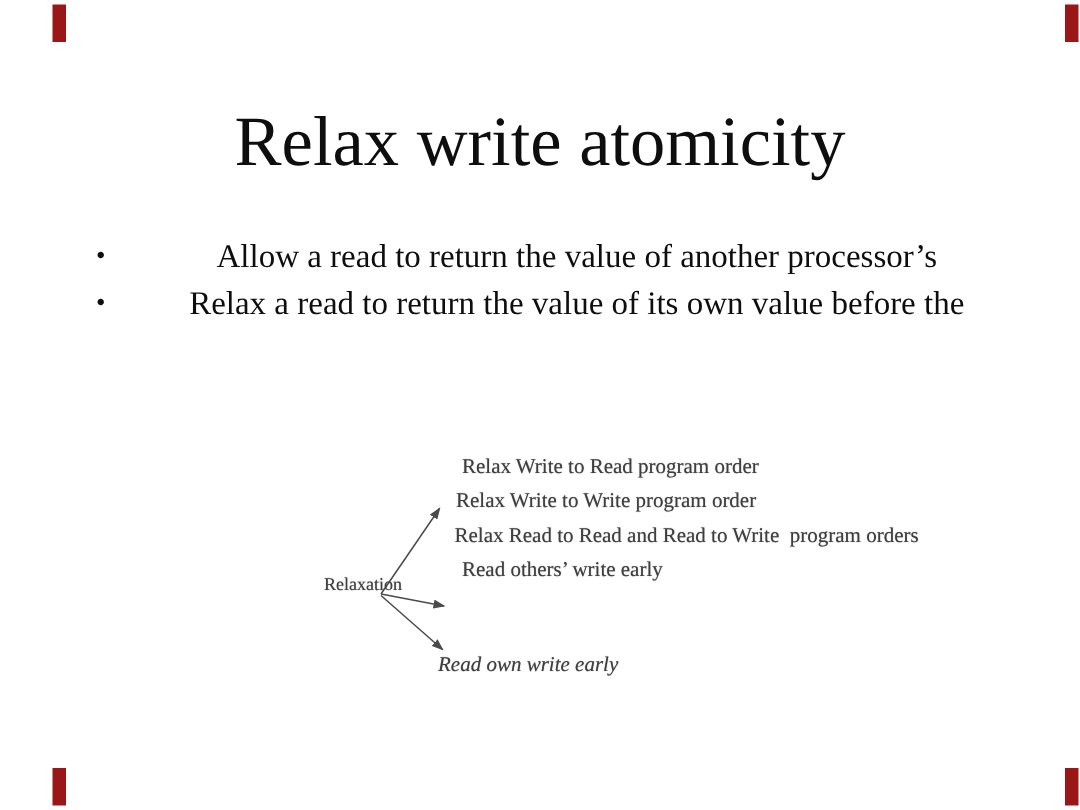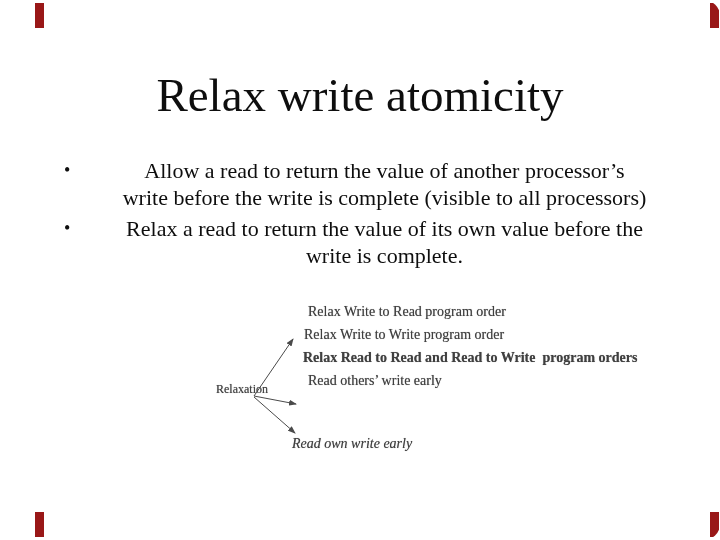--- a/index.html
+++ b/index.html
@@ -10,21 +10,21 @@
     --corner-mark:#991717;
   }
   html,body{margin:0;padding:0;}
   body{
     width:720px;height:540px;
     background:var(--background);
     font-family:"Liberation Serif","DejaVu Serif",serif;
   }
   .slide{
     position:relative;width:720px;height:540px;
-    background:var(--background);overflow:hidden;border-radius:16px;
+    background:var(--background);overflow:hidden;
   }
   .corner-mark{
     position:absolute;width:9px;height:25px;
     background:var(--corner-mark);
   }
   .cm-tl{left:35px;top:3px;}
   .cm-tr{left:710px;top:3px;}
   .cm-bl{left:35px;top:512px;}
   .cm-br{left:710px;top:512px;}
   .title{
@@ -49,46 +49,44 @@
   .flabel{
     position:absolute;
     font-size:14px;line-height:12px;
     color:var(--figure-text);
     white-space:pre;
     text-shadow:0 0 0.7px rgba(70,70,70,0.65);
   }
   .f-root{left:193px;top:383px;font-size:12px;margin-left:23px;}
   .f-b0{left:308px;top:306px;}
   .f-b1{left:304px;top:329px;text-align:right;}
-  .f-b2{left:303px;top:352px;font-weight:bold;}
+  .f-b2{left:303px;top:352px;}
   .f-b3{left:308px;top:375px;}
   .f-b4{left:292px;top:438px;font-style:italic;}
 </style>
 </head>
 <body>
 
 <div class="slide">
 
   <div class="corner-mark cm-tl"></div>
   <div class="corner-mark cm-tr"></div>
   <div class="corner-mark cm-bl"></div>
   <div class="corner-mark cm-br"></div>
 
   <h1 class="title">Relax write atomicity</h1>
 
   <ul class="bullets">
     <li class="bullet-item">
       <span class="bullet-dot">•</span>
       <span class="bullet-line">Allow a read to return the value of another processor’s</span>
-      <span class="bullet-line">write before the write is complete (visible to all processors)</span>
     </li>
     <li class="bullet-item">
       <span class="bullet-dot">•</span>
       <span class="bullet-line">Relax a read to return the value of its own value before the</span>
-      <span class="bullet-line">write is complete.</span>
     </li>
   </ul>
 
   <div class="figure">
     <svg width="720" height="540" viewBox="0 0 720 540">
       <defs>
         <marker id="ah" markerWidth="8" markerHeight="6" refX="7" refY="3" orient="auto" markerUnits="userSpaceOnUse">
           <path d="M0,0 L8,3 L0,6 Z" fill="#4a4a4a"></path>
         </marker>
       </defs>

